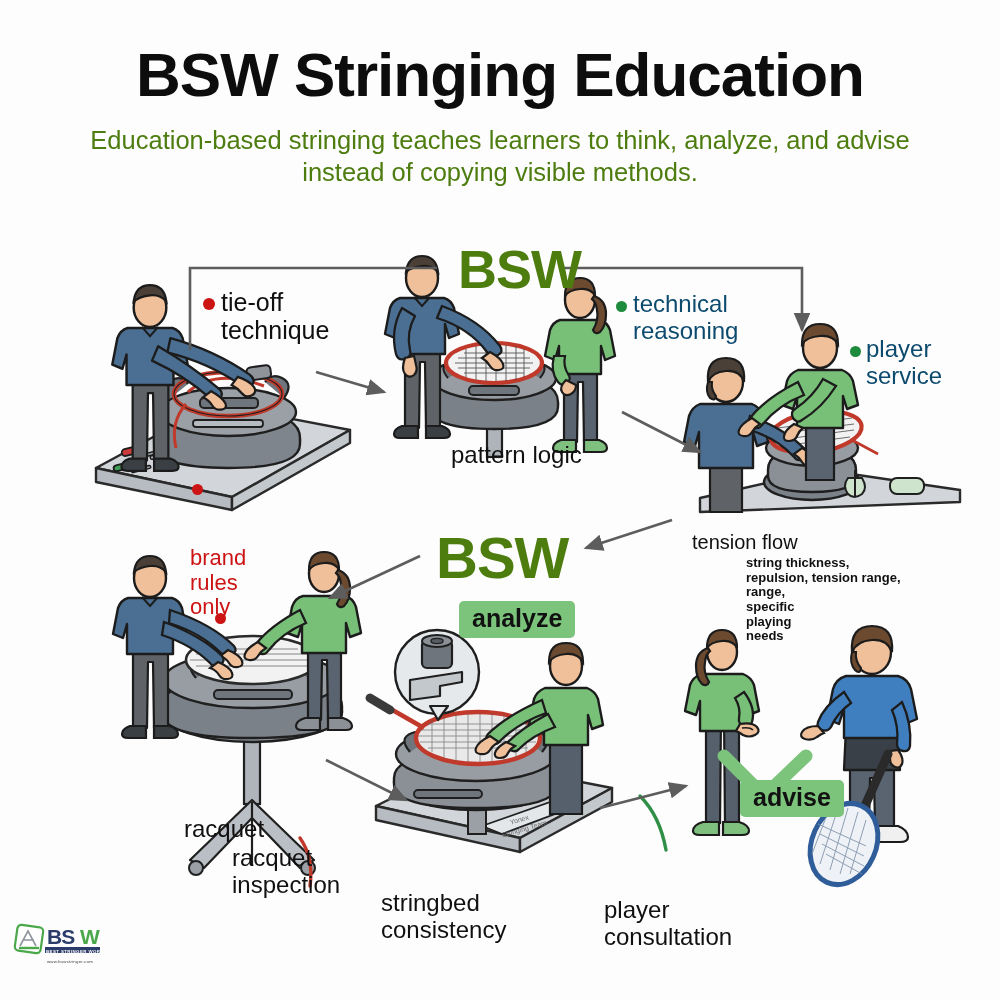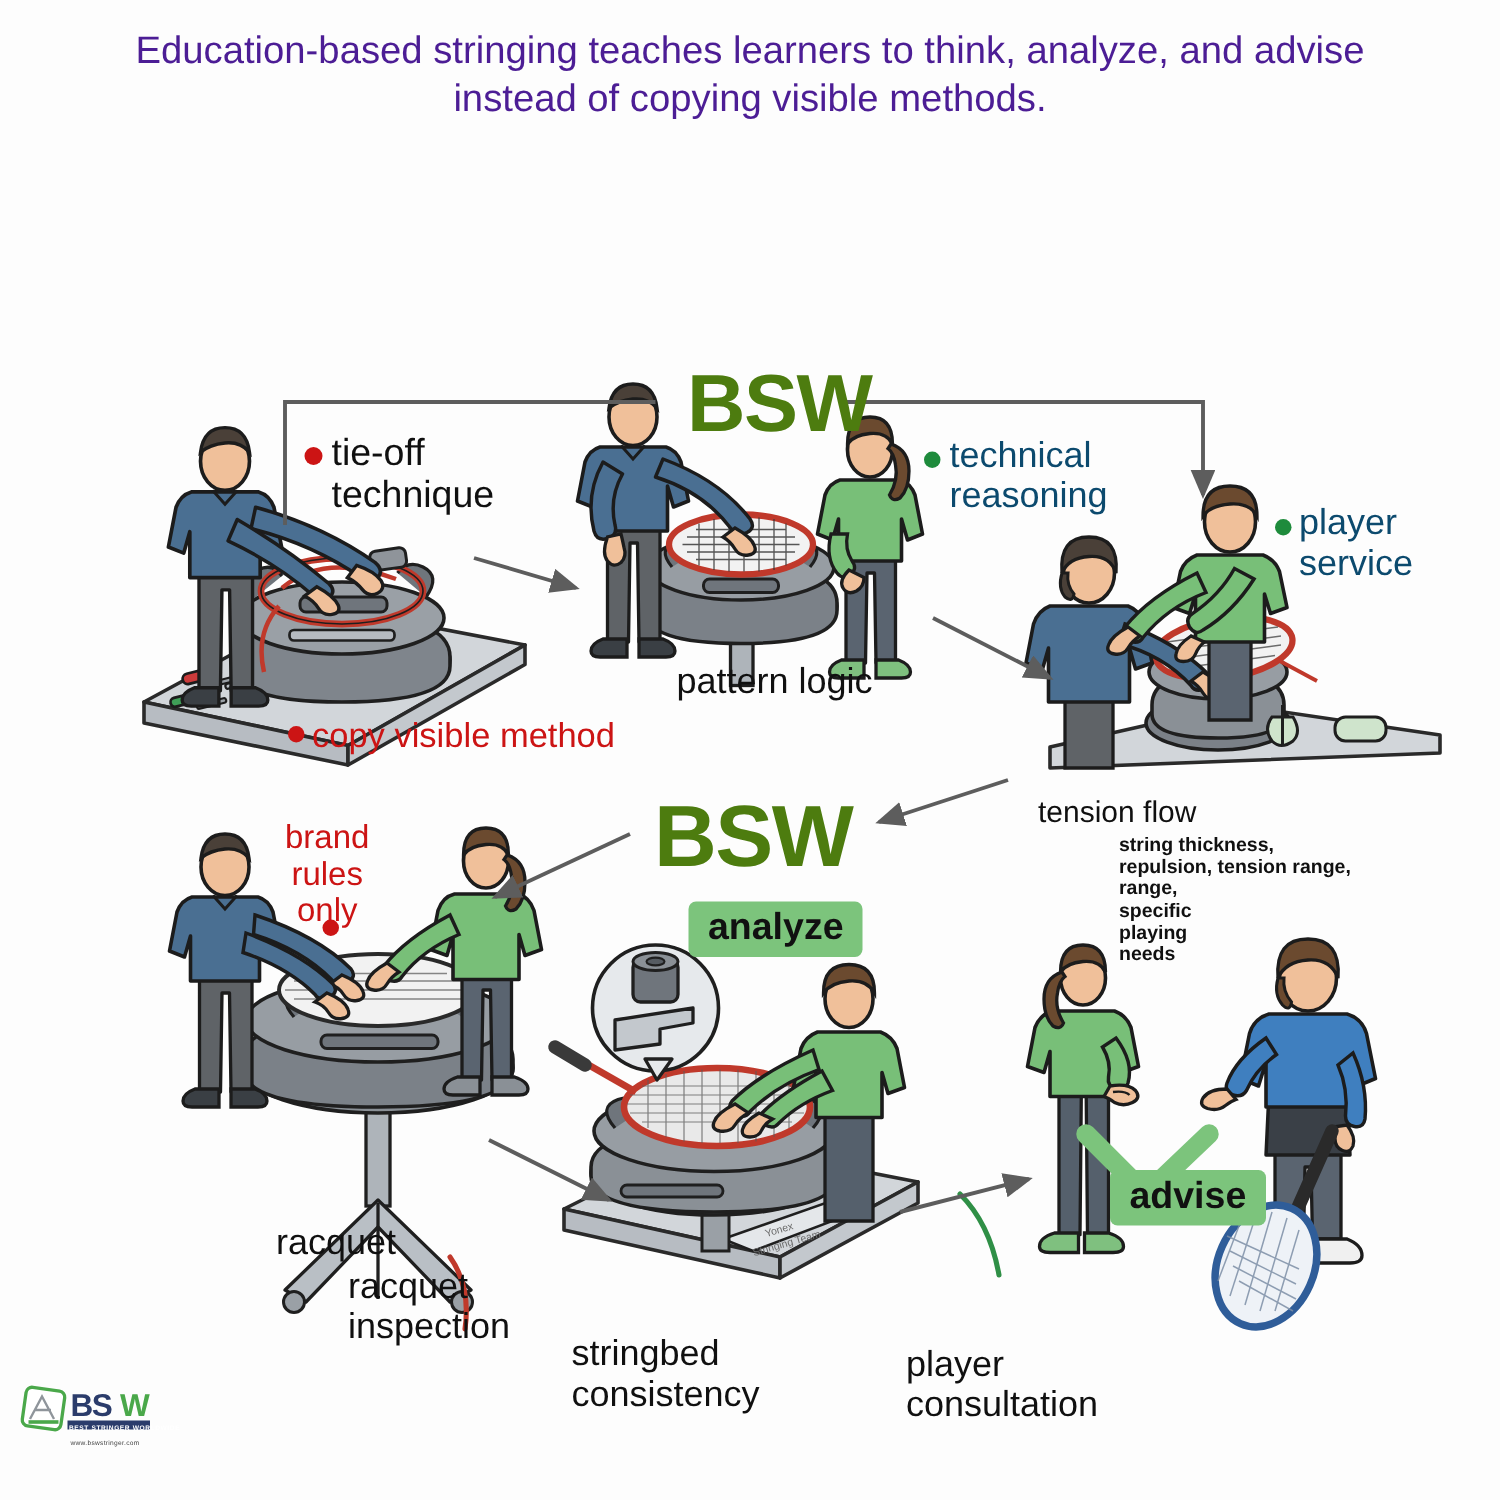--- a/index.html
+++ b/index.html
@@ -3,21 +3,21 @@
 <meta charset="utf-8">
 <title>BSW Stringing Education</title>
 <style>
   html,body{margin:0;padding:0;background:#ffffff;}
   body{width:1000px;height:1000px;font-family:"Liberation Sans",sans-serif;color:#111;}
   #page{position:relative;width:1000px;height:1000px;background:#fdfdfd;overflow:hidden;}
 
   
   #header{position:absolute;left:0;top:0;width:1000px;text-align:center;}
   #title{font-size:62px;font-weight:bold;letter-spacing:-1px;line-height:1.0;margin-top:44px;color:#0d0d0d;}
-  #subtitle{font-size:25.5px;line-height:1.26;margin-top:18px;color:#4c1d95;padding:0 72px;}
+  #subtitle{font-size:25.5px;line-height:1.26;margin-top:18px;color:#4d7c0f;padding:0 72px;}
 
   
   .abs{position:absolute;}
   .lbl{position:absolute;font-weight:normal;line-height:1.12;white-space:pre-line;}
   .lbl-black{color:#101010;}
   .lbl-red{color:#cc1414;}
   .lbl-green{color:#0c4a6e;}
   .dot{position:absolute;border-radius:50%;}
   .dot-red{background:#cc1414;}
   .dot-green{background:#1e8b3c;}
@@ -34,20 +34,21 @@
   #logo .bsw-text{font-size:21px;font-weight:bold;letter-spacing:-1px;}
   #logo .url{font-size:4.4px;color:#444;letter-spacing:.2px;}
   svg{display:block;overflow:visible;}
 </style>
 </head>
 <body>
 
 <div id="page">
 
   <div id="header">
+    <div id="title">BSW Stringing Education</div>
     <div id="subtitle">Education-based stringing teaches learners to think, analyze, and advise instead of copying visible methods.</div>
   </div>
 
   <svg class="abs" style="left:0;top:0" width="1000" height="1000" viewBox="0 0 1000 1000">
     <defs>
       <marker id="ah" markerWidth="9" markerHeight="9" refX="6.5" refY="3.2" orient="auto">
         <path d="M0,0 L7.5,3.2 L0,6.4 Z" fill="#5d5d5d"></path>
       </marker>
       <marker id="ahg" markerWidth="9" markerHeight="9" refX="6.5" refY="3.2" orient="auto">
         <path d="M0,0 L7.5,3.2 L0,6.4 Z" fill="#2f8f46"></path>
@@ -369,35 +370,34 @@
   </svg>
 
   <div class="watermark" style="left:458px;top:238px;">BSW</div>
   <div class="watermark" style="left:436px;top:524px;font-size:58px;">BSW</div>
 
   <span class="dot dot-red" style="left:203px;top:298px;width:12px;height:12px;"></span>
   <div class="lbl lbl-black" style="left:221px;top:288px;font-size:25px;">tie-off
 technique</div>
 
   <span class="dot dot-red" style="left:192px;top:484px;width:11px;height:11px;"></span>
-  <div class="lbl lbl-red" style="left:208px;top:478px;font-size:23px;">copy visible method</div>
 
   <span class="dot dot-green" style="left:616px;top:301px;width:11px;height:11px;"></span>
   <div class="lbl lbl-green" style="left:633px;top:291px;font-size:24px;">technical
 reasoning</div>
 
   <div class="lbl lbl-black" style="left:451px;top:442px;font-size:24px;">pattern logic</div>
 
   <span class="dot dot-green" style="left:850px;top:346px;width:11px;height:11px;"></span>
   <div class="lbl lbl-green" style="left:866px;top:336px;font-size:24px;">player
 service</div>
 
   <div class="lbl lbl-black" style="left:692px;top:531px;font-size:20px;">tension flow</div>
 
-  <div class="lbl lbl-red" style="left:190px;top:546px;font-size:22px;text-align:center;">brand
+  <div class="lbl lbl-red" style="left:190px;top:546px;font-size:22px;">brand
 rules
 only</div>
   <span class="dot dot-red" style="left:215px;top:613px;width:11px;height:11px;"></span>
 
   <div class="lbl lbl-black" style="left:184px;top:816px;font-size:24px;">racquet</div>
   <div class="lbl lbl-black" style="left:232px;top:845px;font-size:24px;">racquet
 inspection</div>
 
   <div class="badge" style="left:459px;top:601px;">analyze</div>
 

